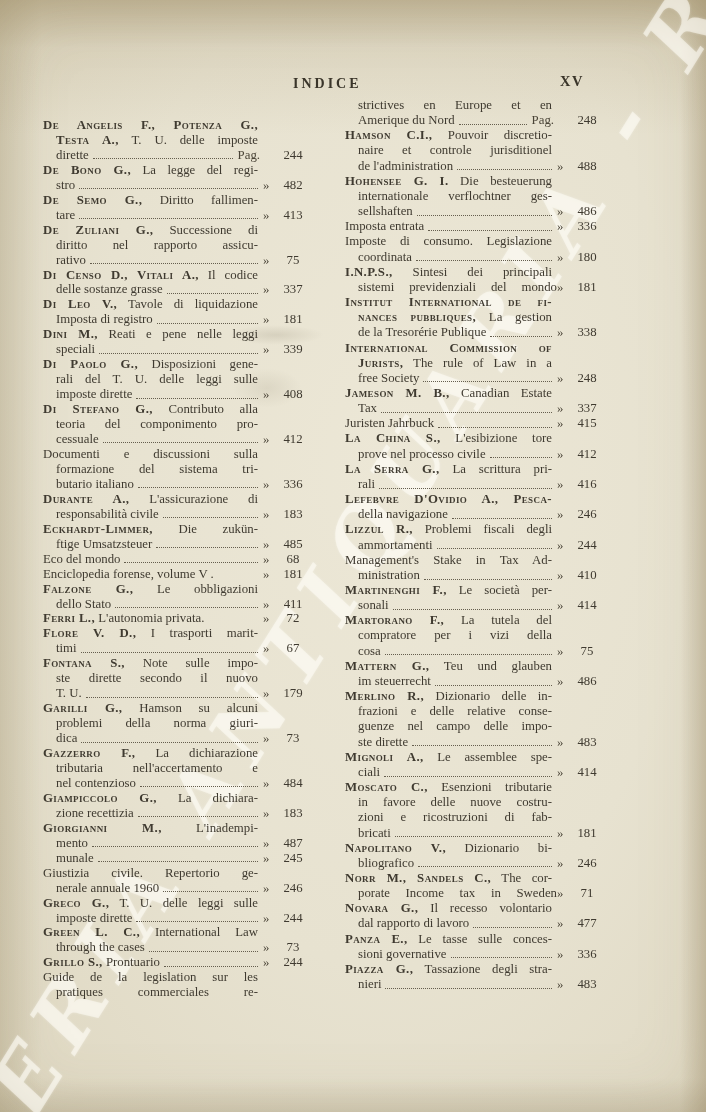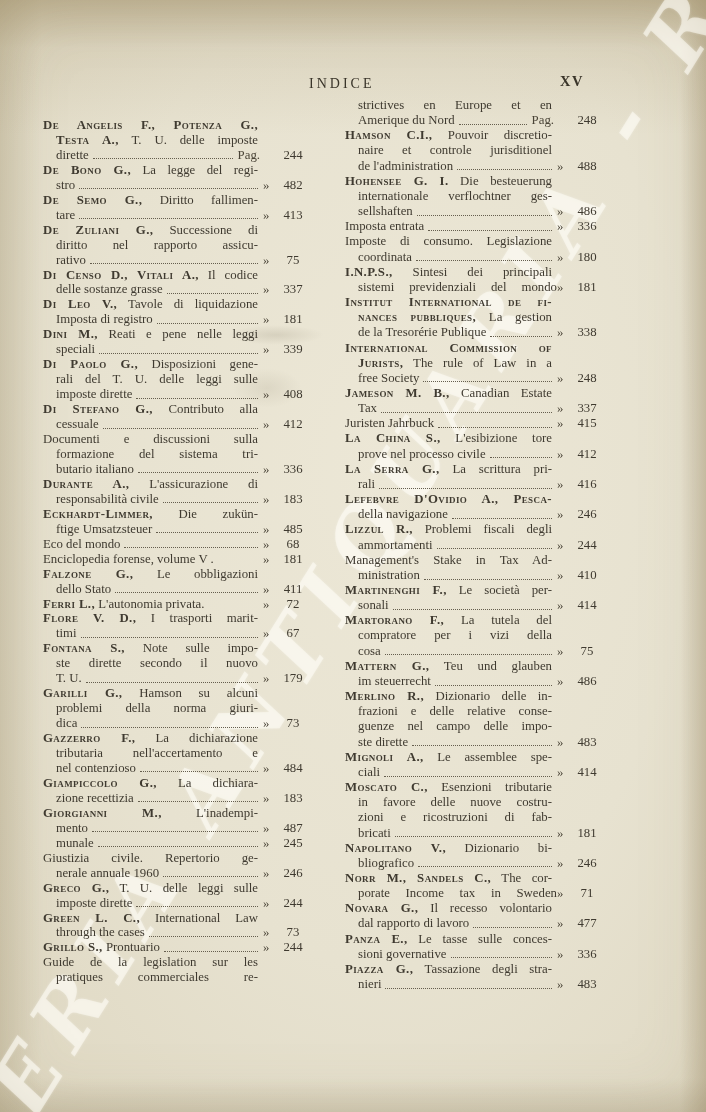--- a/index.html
+++ b/index.html
@@ -26,22 +26,22 @@
     white-space:nowrap;
     font-family:"DejaVu Serif","Liberation Serif",serif;
     font-style:italic;font-weight:bold;
     font-size:82px;letter-spacing:15px;
     color:rgba(255,253,246,0.55);
     text-shadow:0 0 3px rgba(255,255,255,0.30);
     pointer-events:none;
   }
   
   .hdr-title{
-    position:absolute;left:309px;top:76px;
-    font-size:14px;font-weight:normal;letter-spacing:3px;color:#3a352a;
+    position:absolute;left:293px;top:76px;
+    font-size:14px;font-weight:bold;letter-spacing:3px;color:#3a352a;
   }
   .hdr-num{
     position:absolute;left:560px;top:73px;width:44px;text-align:left;
     font-size:14.5px;font-weight:bold;letter-spacing:1.5px;color:#3a352a;
   }
   
   .col{position:absolute;font-size:12.8px;}
   .col-left{left:43px;top:118px;width:267px;line-height:14.95px;}
   .col-right{left:345px;top:98px;width:259px;line-height:15.15px;}
   .line{padding-right:52px;}
@@ -127,20 +127,21 @@
       </div>
       <div class="line just"><span class="txt"><span class="sc">Di Paolo G.,</span><span> Disposizioni gene-</span></span></div>
       <div class="line ind just"><span class="txt"><span>rali del T. U. delle leggi sulle</span></span></div>
       <div class="line ind row">
         <span class="txt"><span>imposte dirette</span></span>
         <span class="lead"></span>
         <span class="mark">»</span>
         <span class="num">408</span>
       </div>
       <div class="line just"><span class="txt"><span class="sc">Di Stefano G.,</span><span> Contributo alla</span></span></div>
+      <div class="line ind just"><span class="txt"><span>teoria del componimento pro-</span></span></div>
       <div class="line ind row">
         <span class="txt"><span>cessuale</span></span>
         <span class="lead"></span>
         <span class="mark">»</span>
         <span class="num">412</span>
       </div>
       <div class="line just"><span class="txt"><span>Documenti e discussioni sulla</span></span></div>
       <div class="line ind just"><span class="txt"><span>formazione del sistema tri-</span></span></div>
       <div class="line ind row">
         <span class="txt"><span>butario italiano</span></span>

